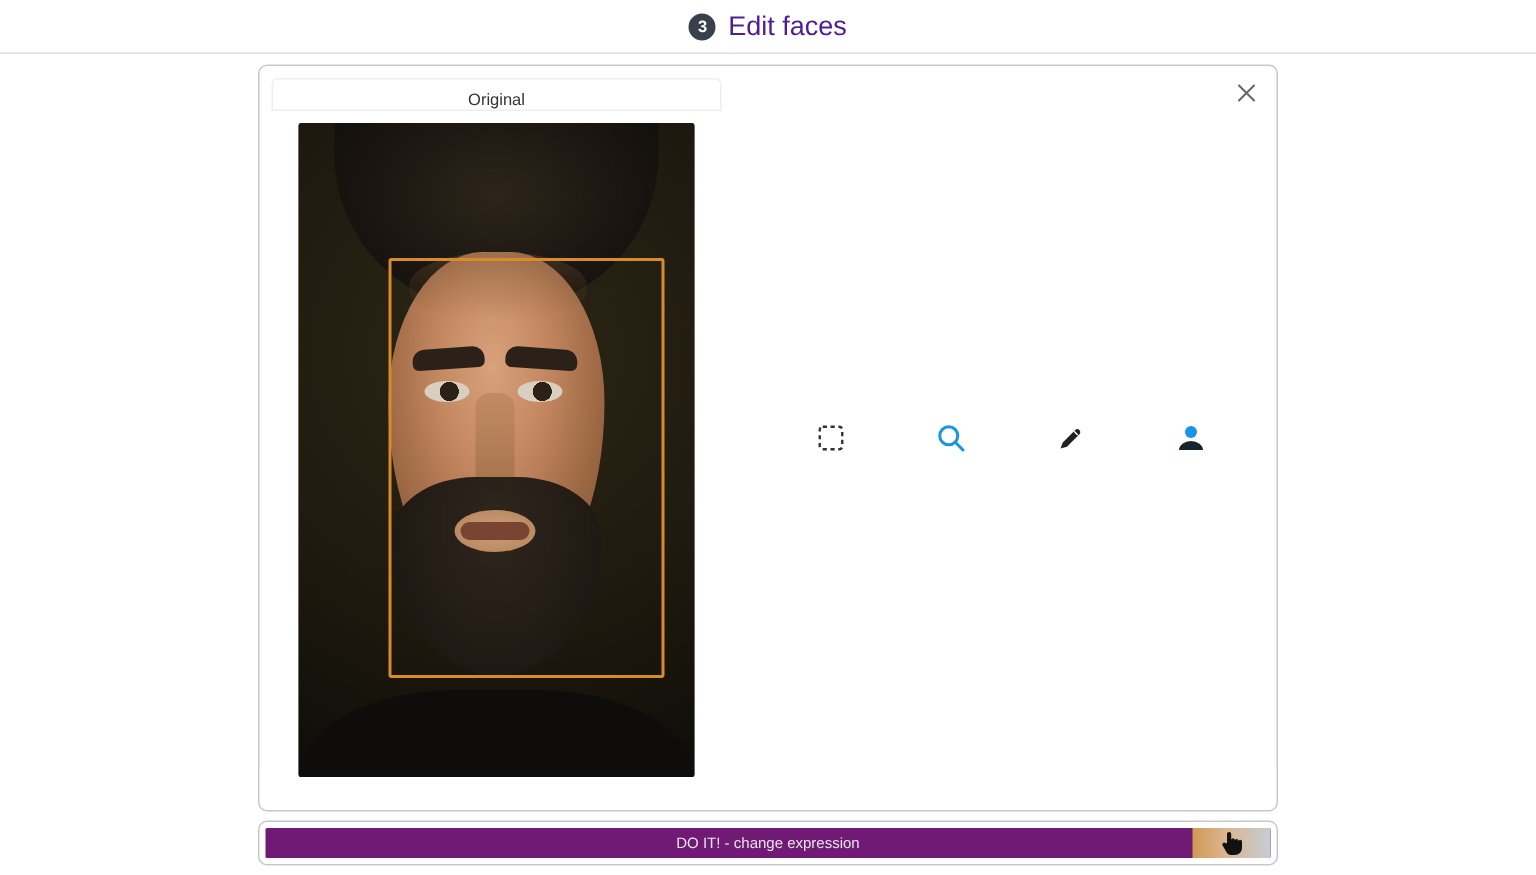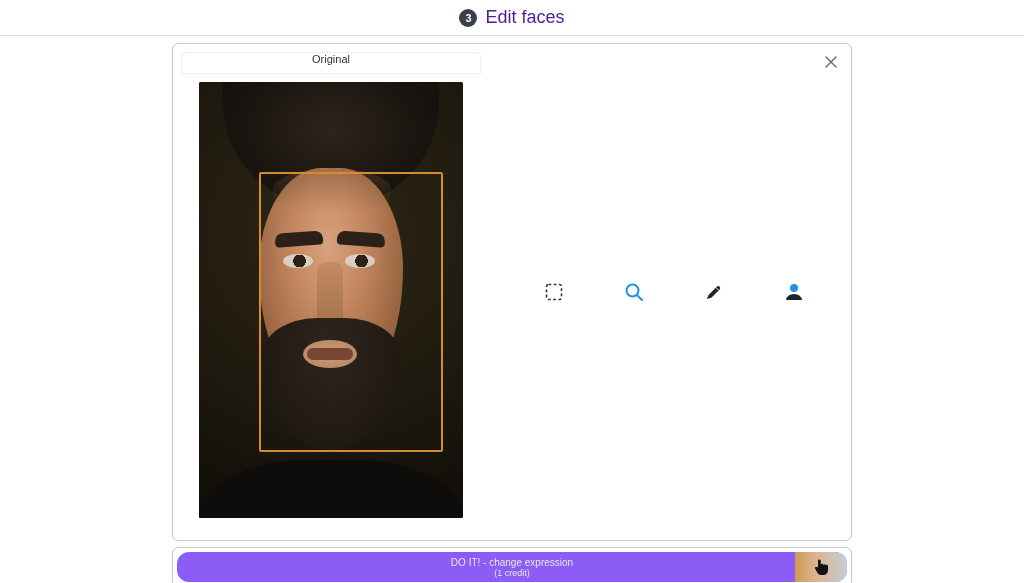--- a/index.html
+++ b/index.html
@@ -66,21 +66,21 @@
       width: 300px;
       display: flex;
       flex-direction: column;
     }
     .tab-bar {
       height: 22px;
       border: 1px solid #eee;
       border-top-left-radius: 4px;
       border-top-right-radius: 4px;
       display: flex;
-      align-items: flex-start;
+      align-items: flex-end;
       justify-content: center;
       font-size: 11px;
       color: #333;
       background: #fff;
     }
 
     .photo-wrap {
       position: relative;
       margin-top: 8px;
       width: 264px;
@@ -182,25 +182,25 @@
 
     .action-bar {
       margin: 6px auto 0;
       width: 680px;
       border: 1px solid #c8c8c8;
       border-radius: 6px;
       padding: 4px;
       position: relative;
     }
     .do-it {
-      background: #8b5cf6;
+      background: #701a75;
       color: #e6e6e6;
       text-align: center;
       padding: 5px 0 4px;
-      border-radius: 12px;
+      border-radius: 1px;
       cursor: pointer;
       position: relative;
       overflow: hidden;
     }
     .do-it .line1 { font-size: 10px; }
     .do-it .line2 { font-size: 9px; }
     .cursor-patch {
       position: absolute;
       right: 0; top:0; bottom:0; width: 52px;
       background: linear-gradient(90deg, #cf9a55 0%, #dcb48c 40%, #c4cdd4 100%);
@@ -274,20 +274,19 @@
         </svg>
       </div>
 
     </div>
   </div>
 </div>
 
 <div class="action-bar">
   <div class="do-it">
     <div class="line1">DO IT! - change expression</div>
-    <div class="line2">(1 credit)</div>
     <div class="cursor-patch">
       <svg width="16" height="18" viewBox="0 0 16 18">
         <path d="M5 9 V3 a1.4 1.4 0 0 1 2.8 0 V7 a1.2 1.2 0 0 1 2.4 0 V7.5 a1.2 1.2 0 0 1 2.4 0 V8 a1.2 1.2 0 0 1 2.4 0 V12 c0 3 -2 5 -5 5 h-2 c-2 0 -3 -1 -4 -3 l-2 -3.5 a1.2 1.2 0 0 1 2 -1.3 Z" fill="#111"></path>
       </svg>
     </div>
   </div>
 </div>
 
 </body></html>

